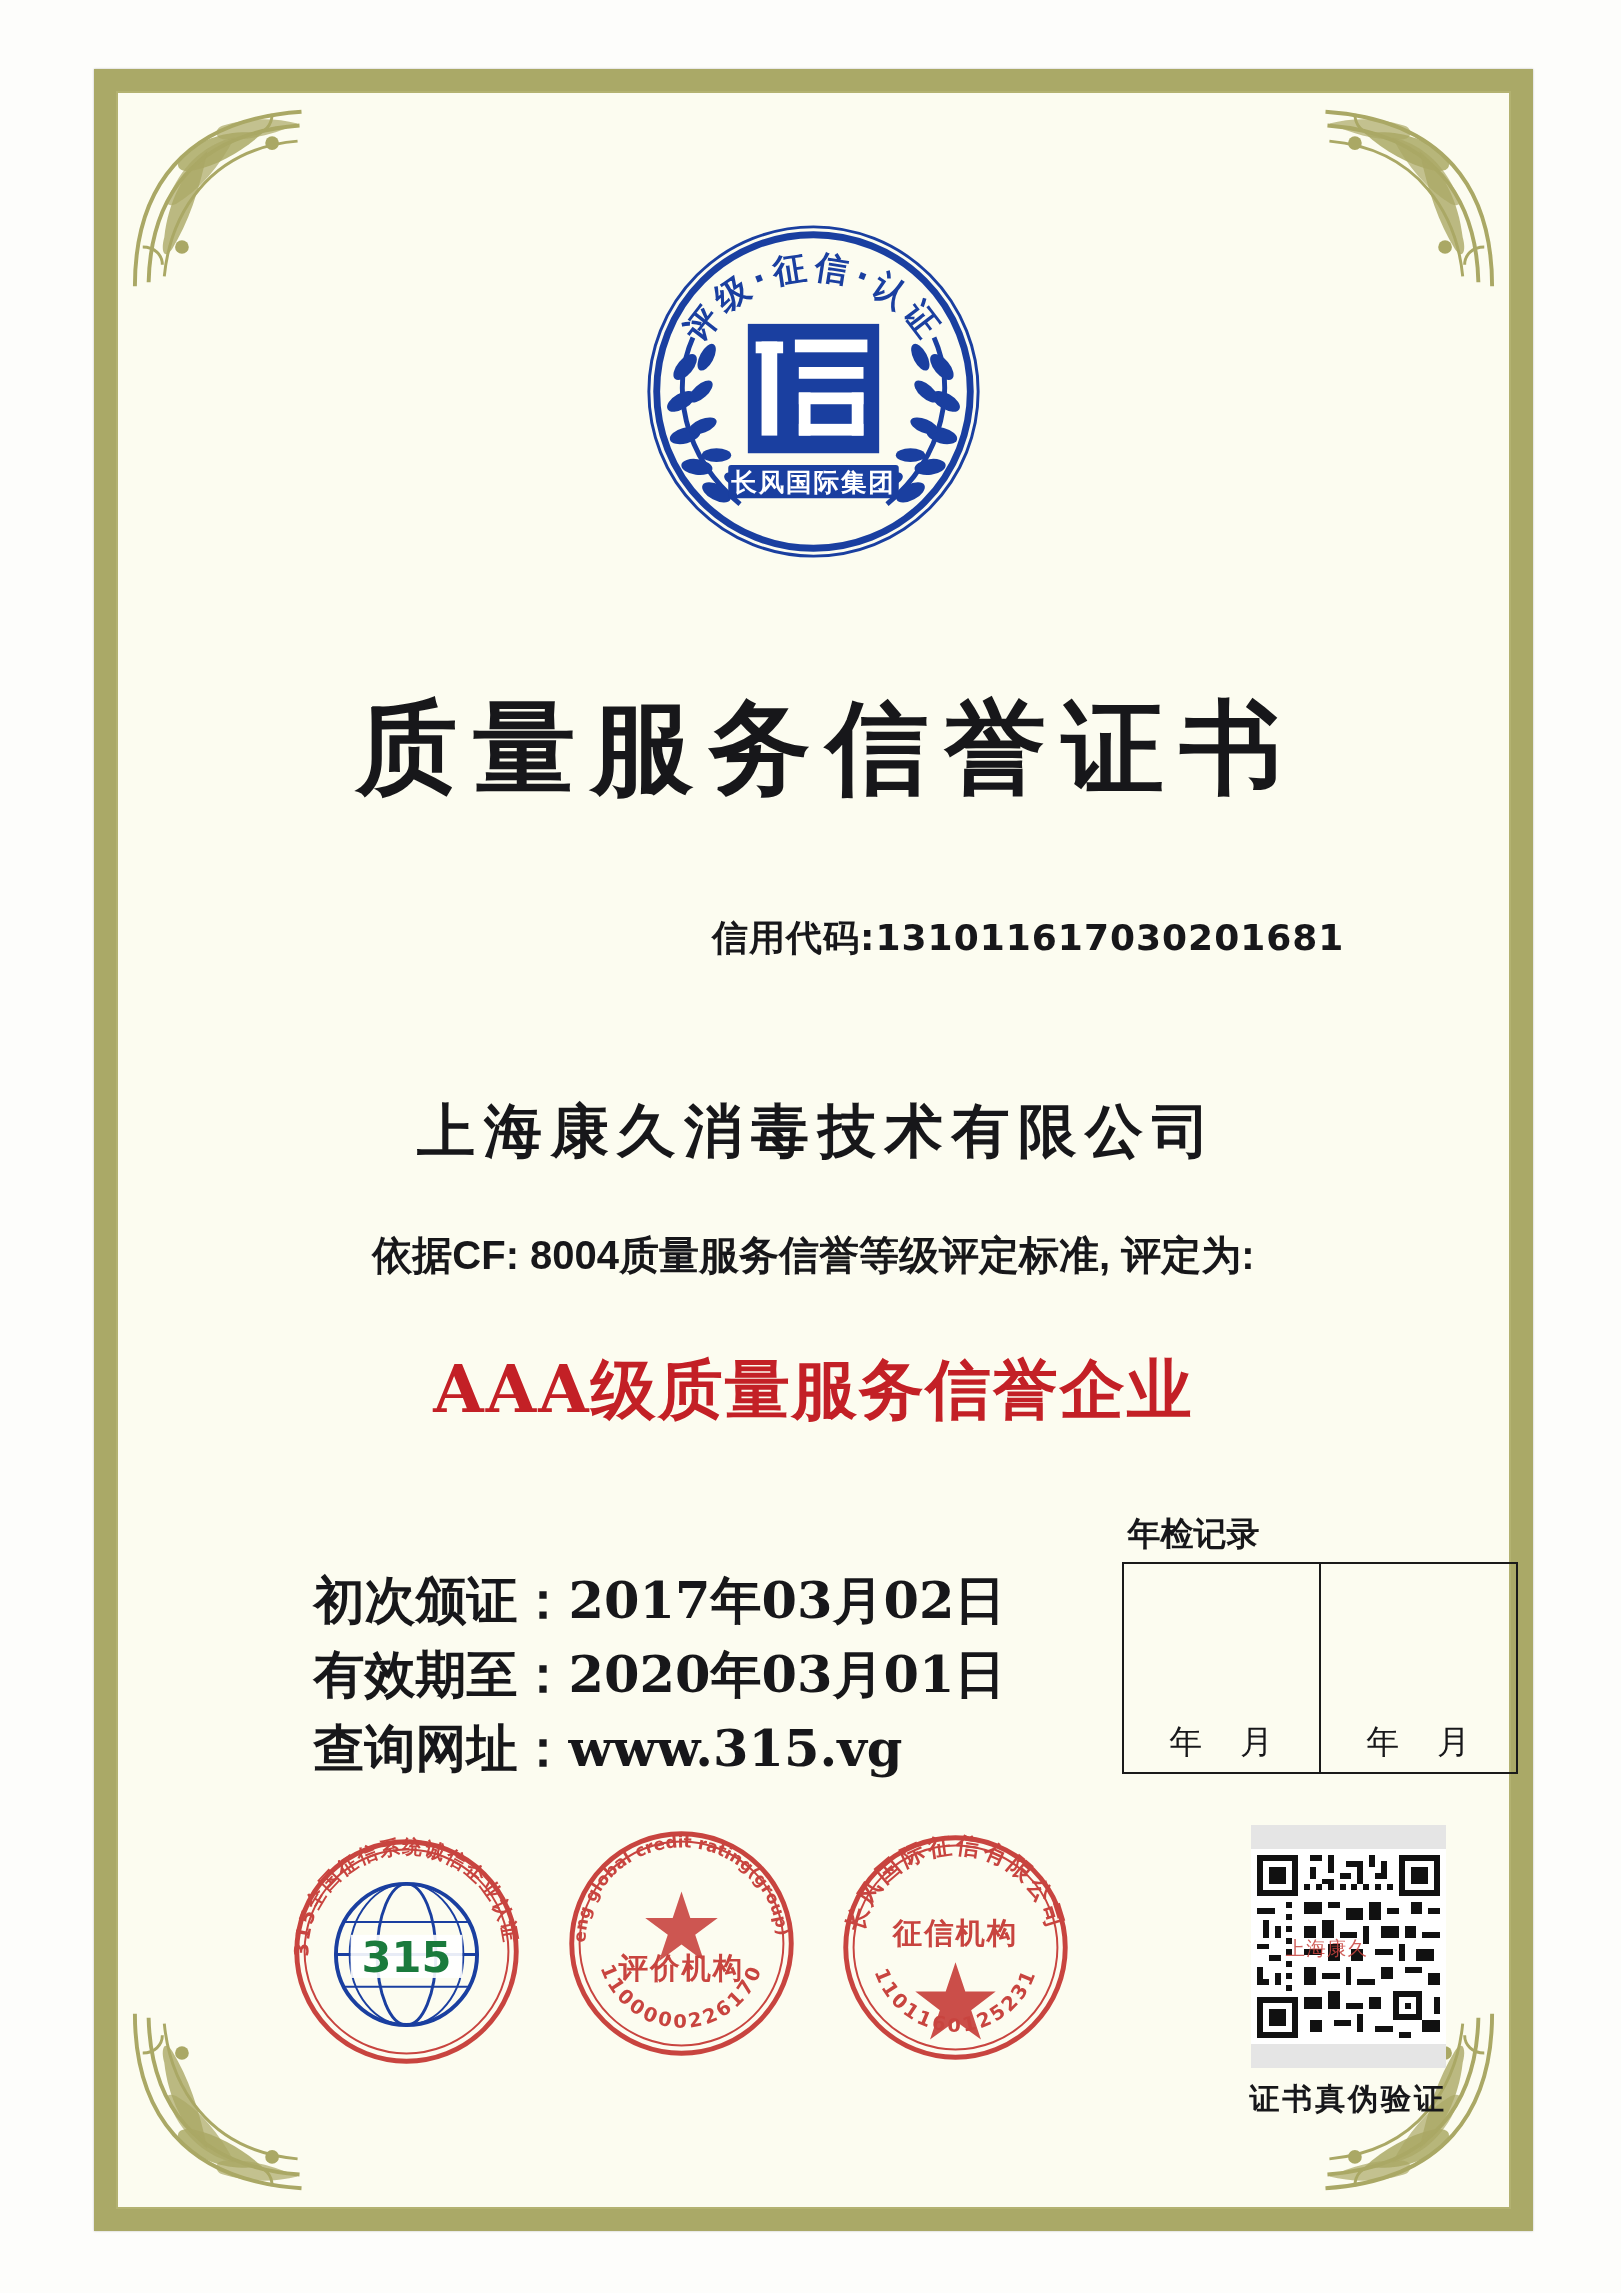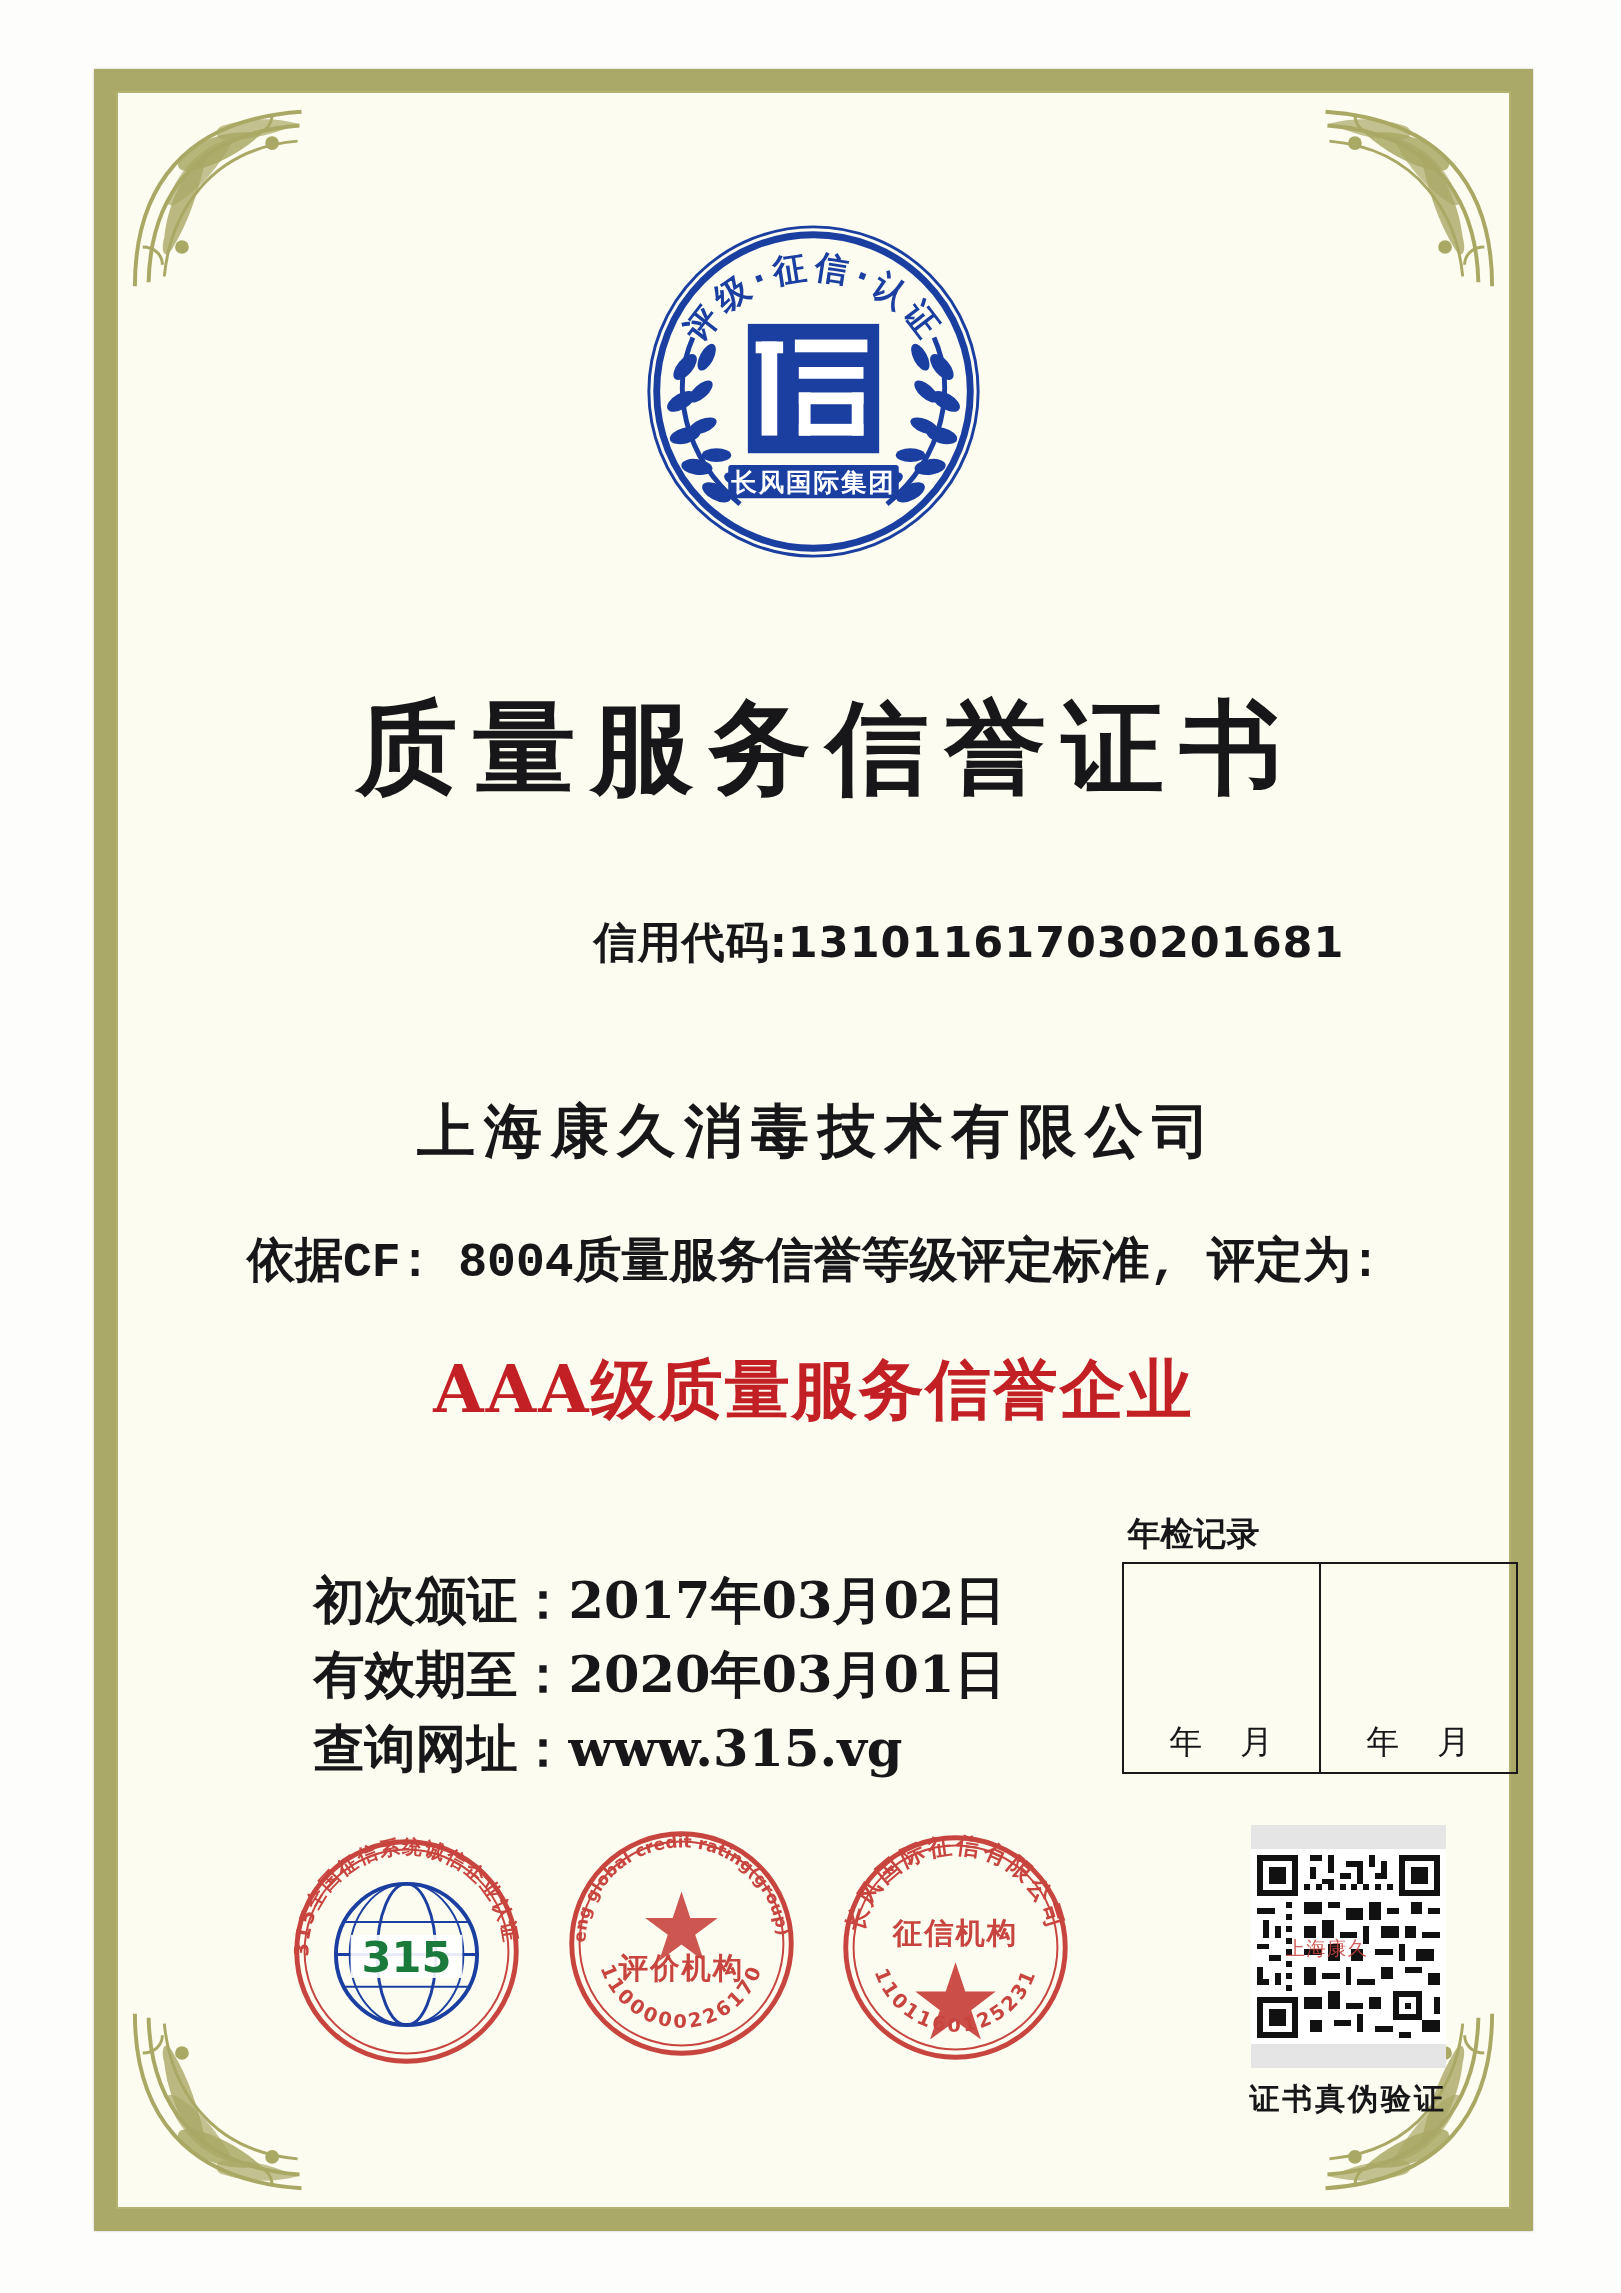--- a/index.html
+++ b/index.html
@@ -91,21 +91,21 @@
     text-indent: 15.7px;
     padding-left: 12px;
   }
 
   .credit-code {
     position: absolute;
     right: 165px;
     top: 821px;
     font-family: "DejaVu Sans", sans-serif;
     font-weight: bold;
-    font-size: 43px;
+    font-size: 36px;
     color: #17171a;
     letter-spacing: 1px;
   }
 
   .company-name {
     position: absolute;
     left: 0; right: 0;
     top: 1000px;
     text-align: center;
     font-family: Liberation Sans, sans-serif;
@@ -114,23 +114,23 @@
     letter-spacing: 8.8px;
     color: #17171a;
     text-indent: 8.8px;
   }
 
   .standard-line {
     position: absolute;
     left: 0; right: 0;
     top: 1135px;
     text-align: center;
-    font-family: Liberation Mono, monospace;
-    font-weight: bold;
-    font-size: 48px;
+    font-family: Liberation Sans, sans-serif;
+    font-weight: bold;
+    font-size: 40px;
     color: #17171a;
     letter-spacing: 0px;
   }
 
   .grade-line {
     position: absolute;
     left: 0; right: 0;
     top: 1253px;
     text-align: center;
     font-family: "DejaVu Serif", serif;

